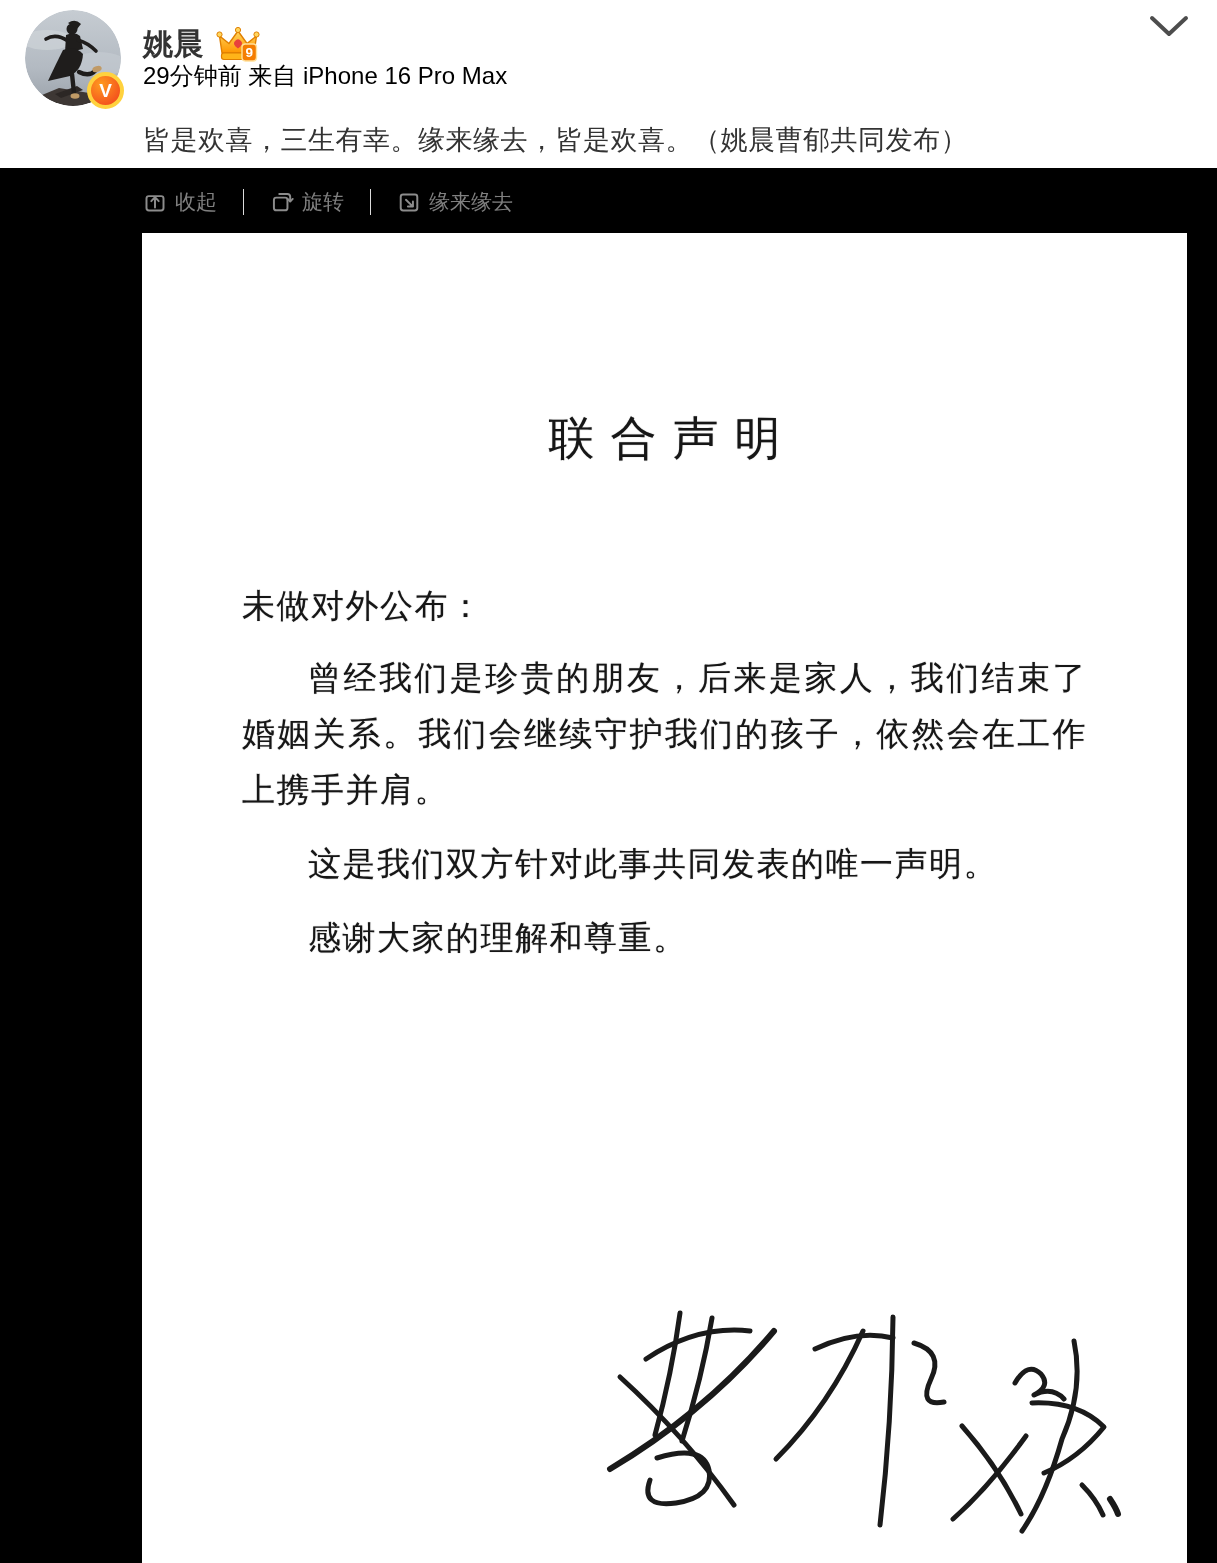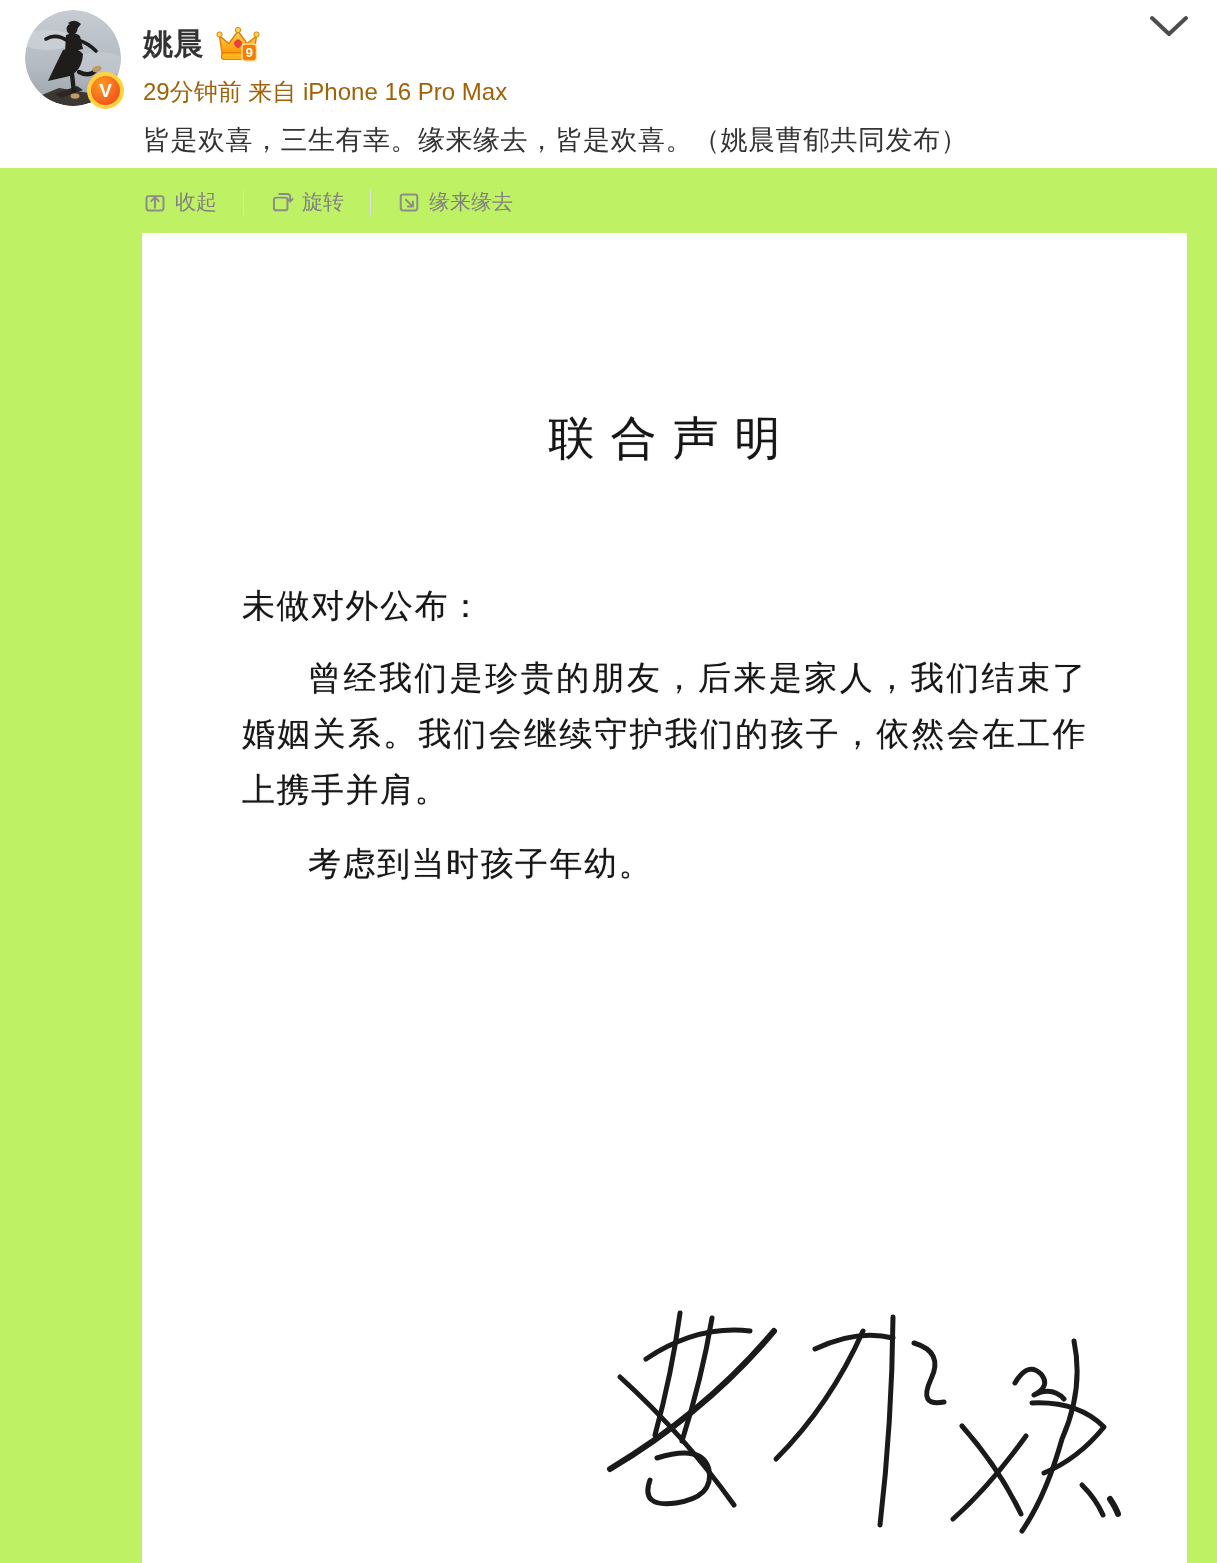--- a/index.html
+++ b/index.html
@@ -10,26 +10,26 @@
   
   .avatar-wrap { position:absolute; left:25px; top:10px; width:96px; height:96px; cursor:pointer; }
   .avatar-svg { width:96px; height:96px; border-radius:50%; display:block; }
   .v-badge { position:absolute; right:-3px; bottom:-3px; width:37px; height:37px; border-radius:50%;
              background:radial-gradient(circle at 35% 30%, #ff9b1f, #f4541d 75%);
              border:4px solid #ffd23e; display:flex; align-items:center; justify-content:center;
              color:#fff; font-weight:800; font-size:19px; line-height:1; }
   .author-row { position:absolute; left:143px; top:24px; display:flex; align-items:center; }
   .author-name { font-size:30px; font-weight:700; color:#333; letter-spacing:0.5px; cursor:pointer; }
   .crown { width:44px; height:38px; margin-left:12px; cursor:pointer; }
-  .meta { position:absolute; left:143px; top:76px; font-size:24px; color:#a16207; }
+  .meta { position:absolute; left:143px; top:60px; font-size:24px; color:#000000; }
   .chevron { position:absolute; left:1146px; top:12px; width:46px; height:32px; cursor:pointer; }
   .post-text { position:absolute; left:143px; top:122px; width:1000px; font-size:27px; color:#333; letter-spacing:0.5px; }
 
   
-  .panel { position:absolute; left:0; top:168px; width:1217px; height:1395px; background:#bef264; }
+  .panel { position:absolute; left:0; top:168px; width:1217px; height:1395px; background:#000000; }
   .toolbar { position:absolute; left:143px; top:19px; display:flex; align-items:center; height:30px; }
   .tool { display:flex; align-items:center; color:#808080; font-size:21px; cursor:pointer; }
   .tool svg { margin-right:8px; display:block; }
   .tool-divider { width:1px; height:26px; background:#dcdcdc; margin:0 26px; }
 
   
   .doc { position:absolute; left:142px; top:65px; width:1045px; height:1330px; background:#ffffff; cursor:pointer; }
   .doc-inner { padding:175px 100px 0 100px; font-family:"Liberation Serif","DejaVu Serif",serif; color:#161616;
                text-shadow:0 0 1px rgba(20,20,20,0.45); }
   .doc-title { text-align:center; font-size:46px; font-weight:400; letter-spacing:16px; line-height:62px; padding-left:16px; }
@@ -134,21 +134,22 @@
         </svg>
         <span>缘来缘去</span>
       </div>
     </div>
 
     <div class="doc">
       <div class="doc-inner">
         <div class="doc-title">联合声明</div>
         <div class="doc-salutation">未做对外公布：</div>
         <p class="doc-para">曾经我们是珍贵的朋友，后来是家人，我们结束了婚姻关系。我们会继续守护我们的孩子，依然会在工作上携手并肩。</p>
-        <p class="doc-para">考虑到当时孩子年幼。</p>
+        <p class="doc-para">这是我们双方针对此事共同发表的唯一声明。</p>
+        <p class="doc-para">感谢大家的理解和尊重。</p>
       </div>
 
       <span class="sr-only">曹郁</span>
       <span class="sr-only">姚晨</span>
 
       <svg class="sig-svg" viewBox="0 0 580 270" aria-label="曹郁 姚晨 手写签名">
         <g fill="none" stroke="#1a1a1a" stroke-linecap="round" stroke-linejoin="round">
 
           <path d="M118,40 Q110,100 93,162" stroke-width="5"></path>
           <path d="M150,45 Q140,105 120,168" stroke-width="5"></path>

